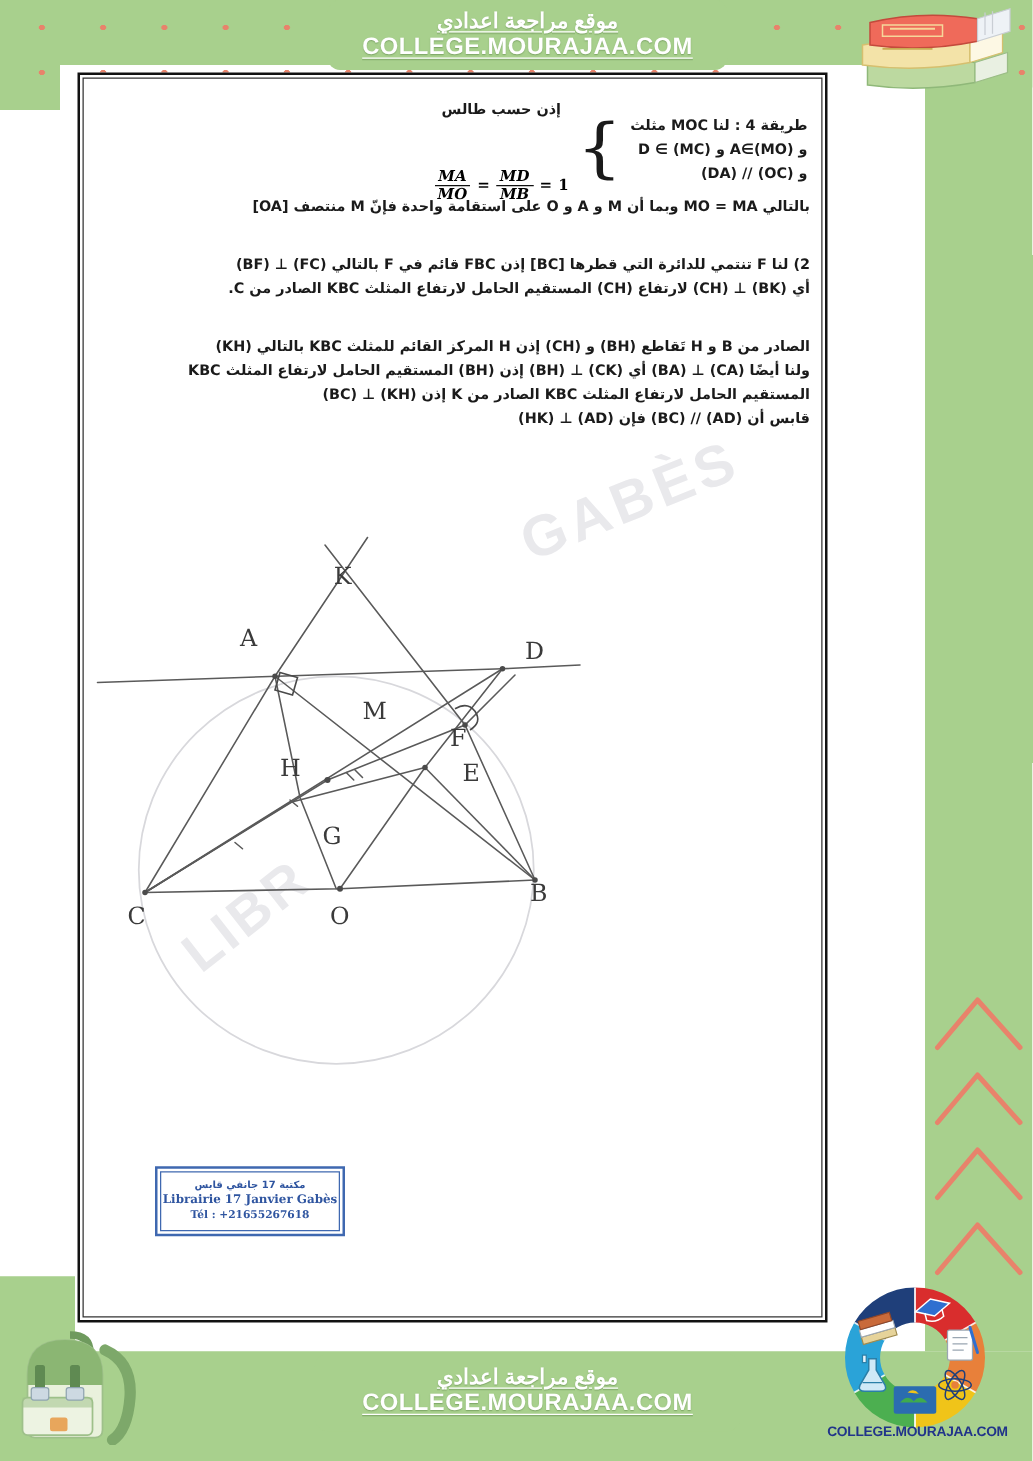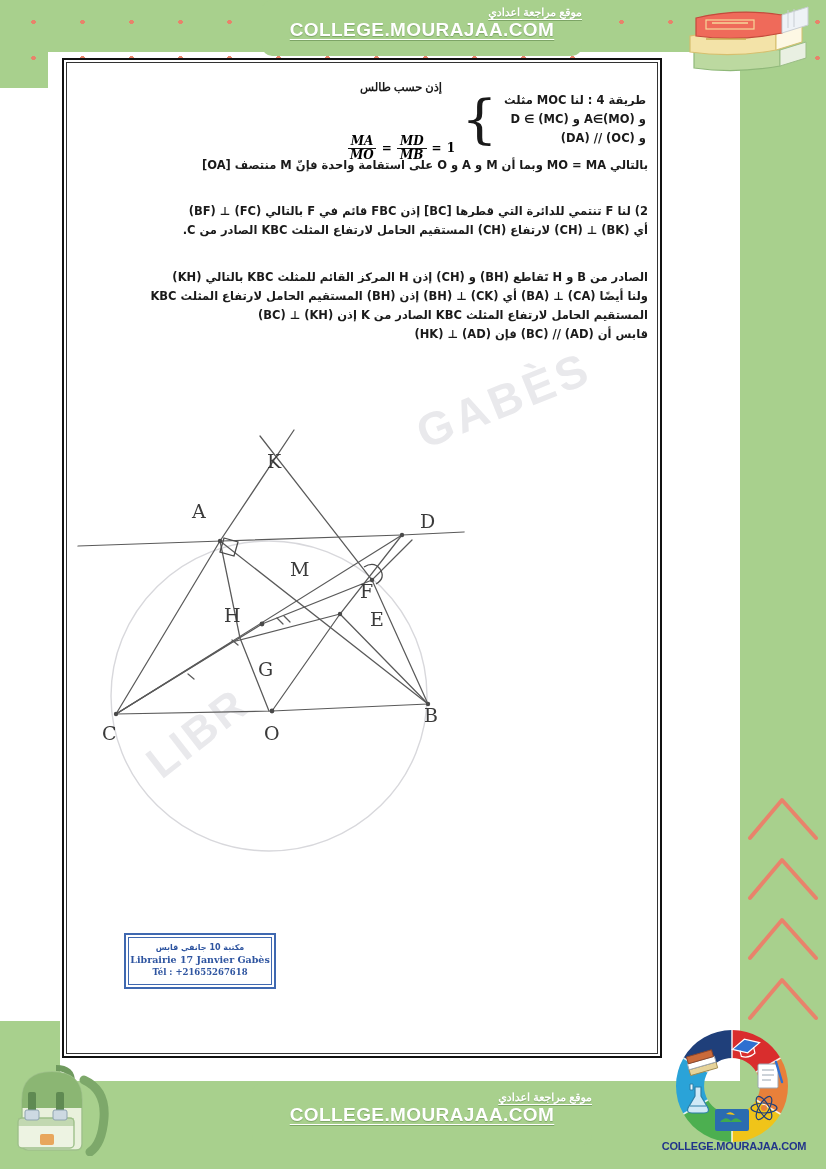--- a/index.html
+++ b/index.html
@@ -27,22 +27,22 @@
   .dots{position:absolute;left:0;top:0;width:826px;height:70px;
     background-image:radial-gradient(#e8836b 2.6px, transparent 2.8px);
     background-size:49px 36px;background-position:9px 4px;}
 
   
   .plate{position:absolute;background:#a8d08d;border-radius:10px;}
   .hdr-plate{left:262px;top:0;width:320px;height:56px;}
   .ftr-plate{left:252px;top:1083px;width:340px;height:62px;}
 
   .site-ar{
-    text-align:right;color:#ffffff;font-weight:bold;
-    font-size:11px;letter-spacing:.5px;direction:rtl;
+    text-align:center;color:#ffffff;font-weight:bold;
+    font-size:17px;letter-spacing:.5px;direction:rtl;
     text-decoration:underline;text-underline-offset:3px;
     text-shadow:0 1px 1px rgba(90,130,70,.55);
   }
   .site-en{
     text-align:center;color:#ffffff;font-weight:bold;
     font-size:19px;letter-spacing:.4px;
     text-decoration:underline;text-underline-offset:3px;
     text-shadow:0 1px 1px rgba(90,130,70,.55);
   }
   .hdr-plate .site-ar{margin-top:6px;}
@@ -79,21 +79,21 @@
   .brace-right{text-align:right;}
   .bracecol{
     font-size:52px;line-height:.8;color:#1a1a1a;
     font-family:"DejaVu Serif", serif;transform:scaleX(1.1);
   }
   .frac{display:inline-flex;align-items:center;gap:5px;
     font-family:"DejaVu Serif", serif;font-style:italic;font-weight:bold;font-size:12px;margin-top:36px;}
   .fr{display:inline-flex;flex-direction:column;align-items:center;line-height:1.05;}
   .fr .num{border-bottom:1.4px solid #111;padding:0 3px;}
   .fr .den{padding:0 3px;}
-  .thales{font-size:11.5px;font-weight:bold;text-align:center;margin-bottom:2px;font-family:Liberation Serif, serif;}
+  .thales{font-size:11.5px;font-weight:bold;text-align:center;margin-bottom:2px;}
 
   .blk-2{position:absolute;left:0px;top:84px;width:572px;}
   .blk-3{position:absolute;left:0px;top:130px;width:572px;}
   .blk-4{position:absolute;left:0px;top:196px;width:572px;}
 
   
   .diagram{position:absolute;left:10px;top:370px;width:580px;height:470px;}
   .pt-label{
     position:absolute;color:#3a3a3a;font-size:19px;
     font-family:"DejaVu Serif", serif;
@@ -299,21 +299,21 @@
     <span class="pt-label" style="left:298px;top:180px;">E</span>
     <span class="pt-label" style="left:152px;top:176px;">H</span>
     <span class="pt-label" style="left:186px;top:230px;">G</span>
     <span class="pt-label" style="left:30px;top:294px;">C</span>
     <span class="pt-label" style="left:192px;top:294px;">O</span>
     <span class="pt-label" style="left:352px;top:276px;">B</span>
   </div>
 
   <div class="stamp">
     <div class="stamp-in">
-      <div class="stamp-ar">مكتبة 10 جانفي قابس</div>
+      <div class="stamp-ar">مكتبة 17 جانفي قابس</div>
       <div class="stamp-fr">Librairie 17 Janvier Gabès</div>
       <div class="stamp-tel">Tél : +21655267618</div>
     </div>
   </div>
 </div>
 
 <div class="plate ftr-plate">
   <div class="site-ar">موقع مراجعة اعدادي</div>
   <div class="site-en">COLLEGE.MOURAJAA.COM</div>
 </div>

